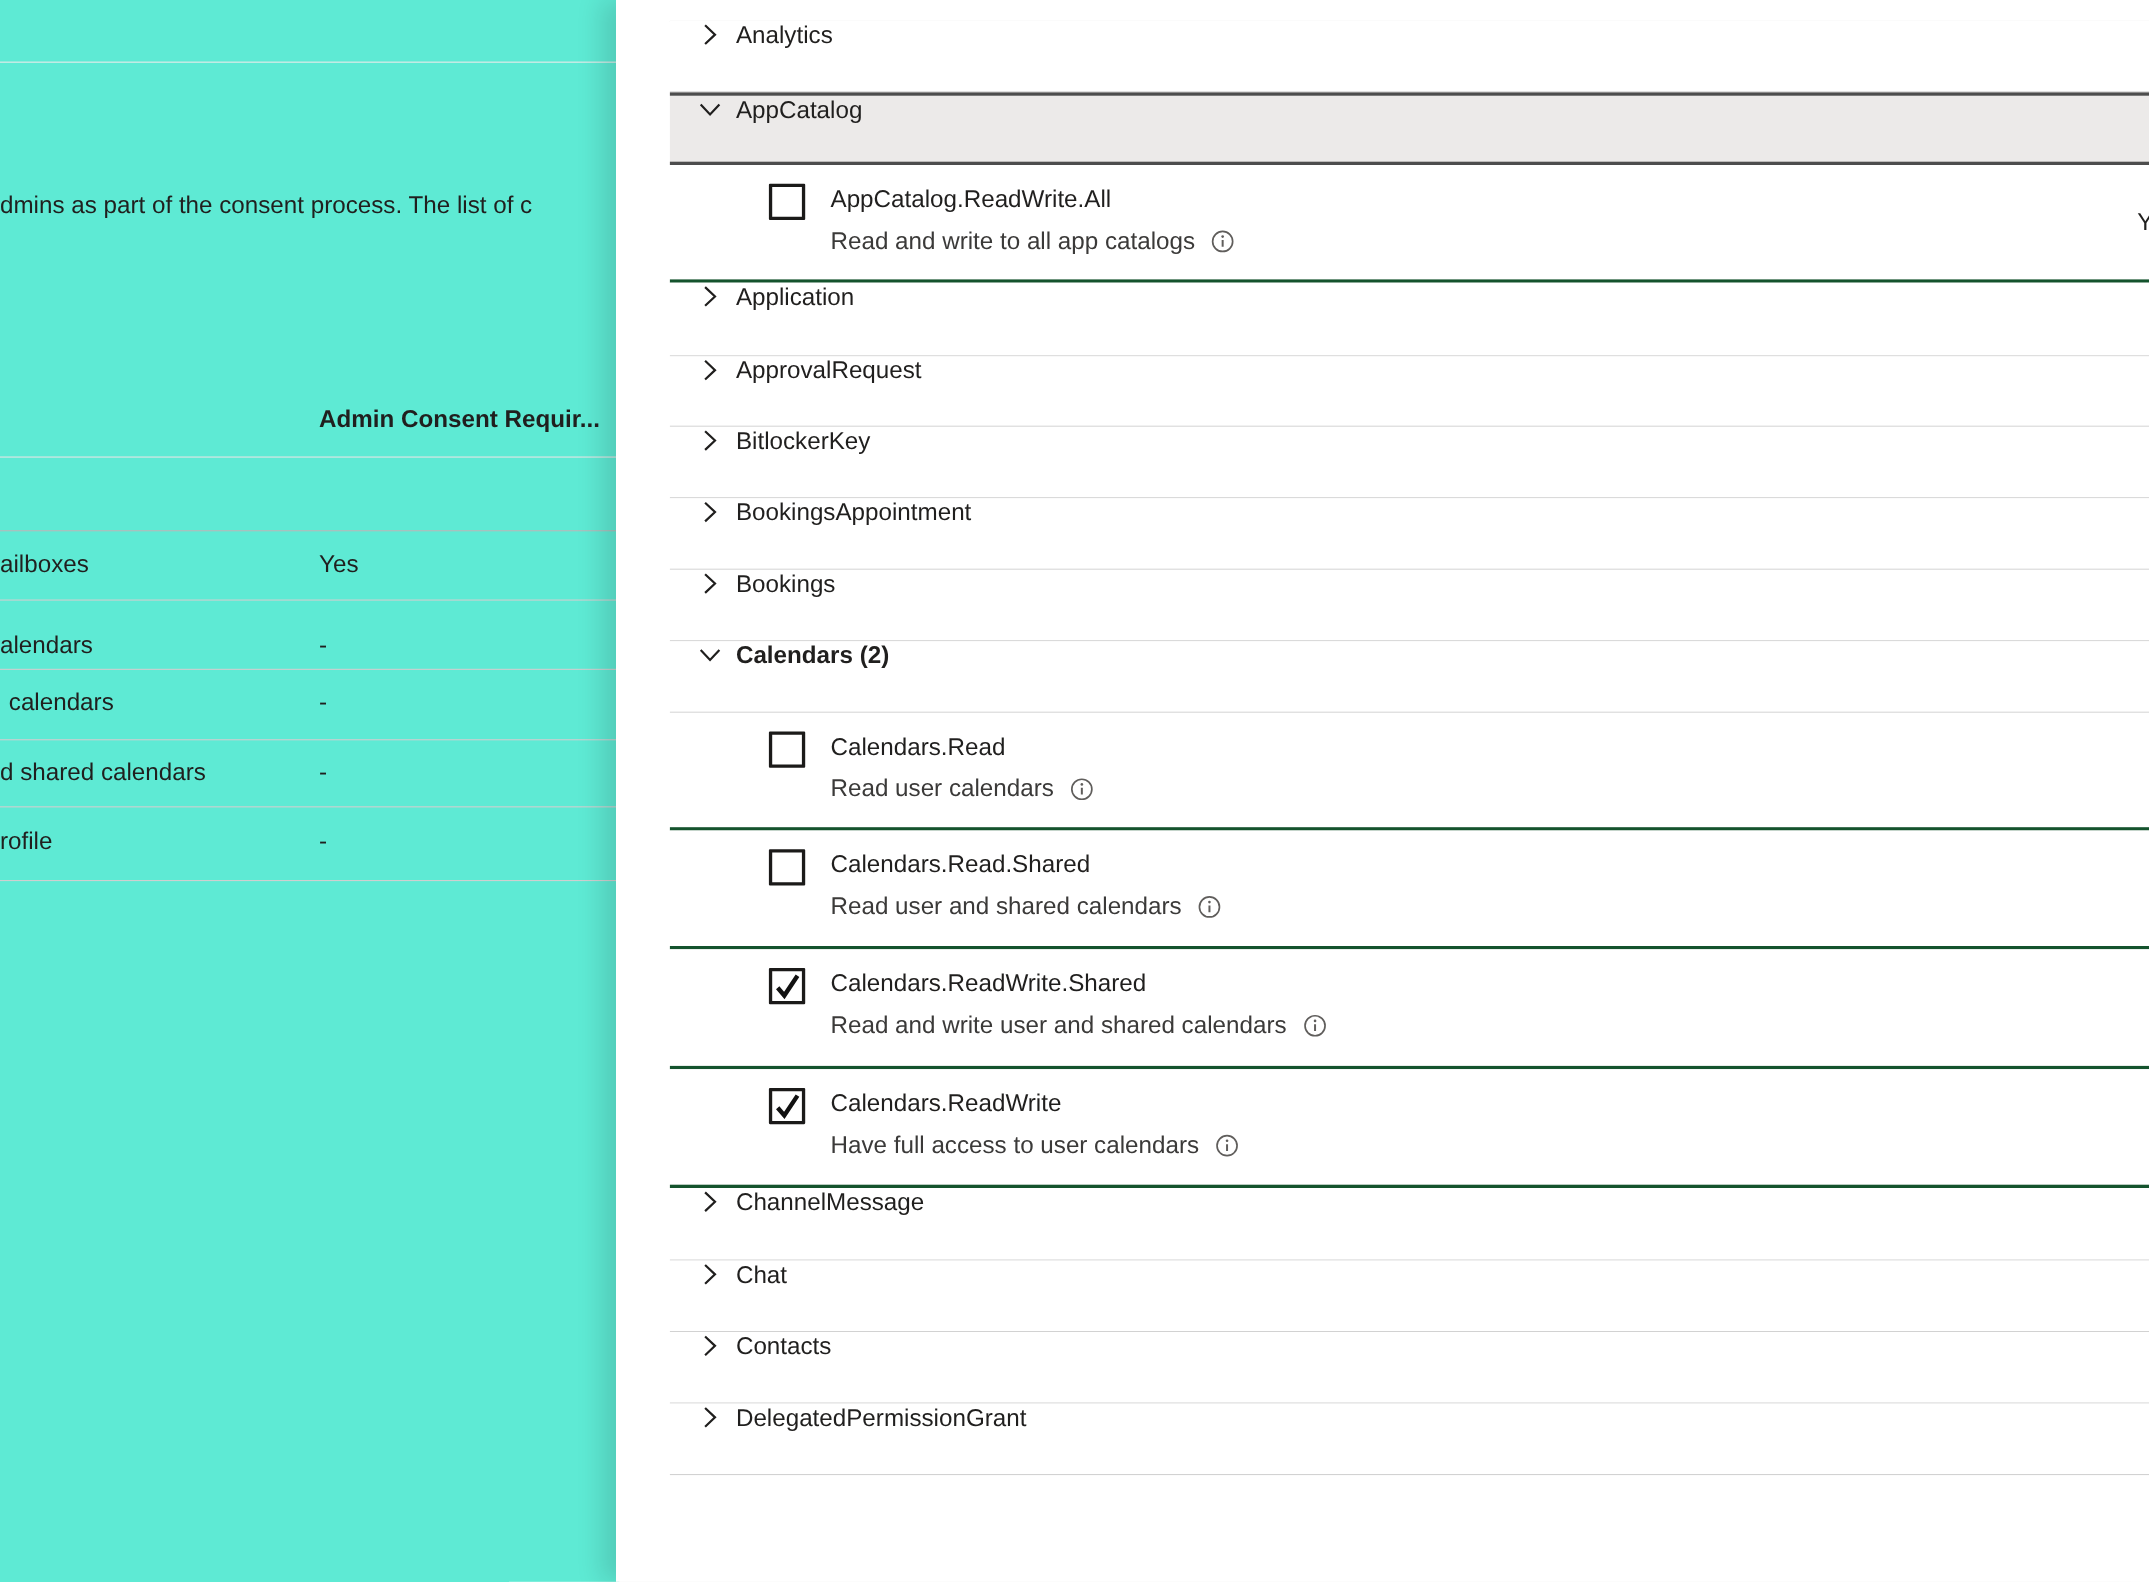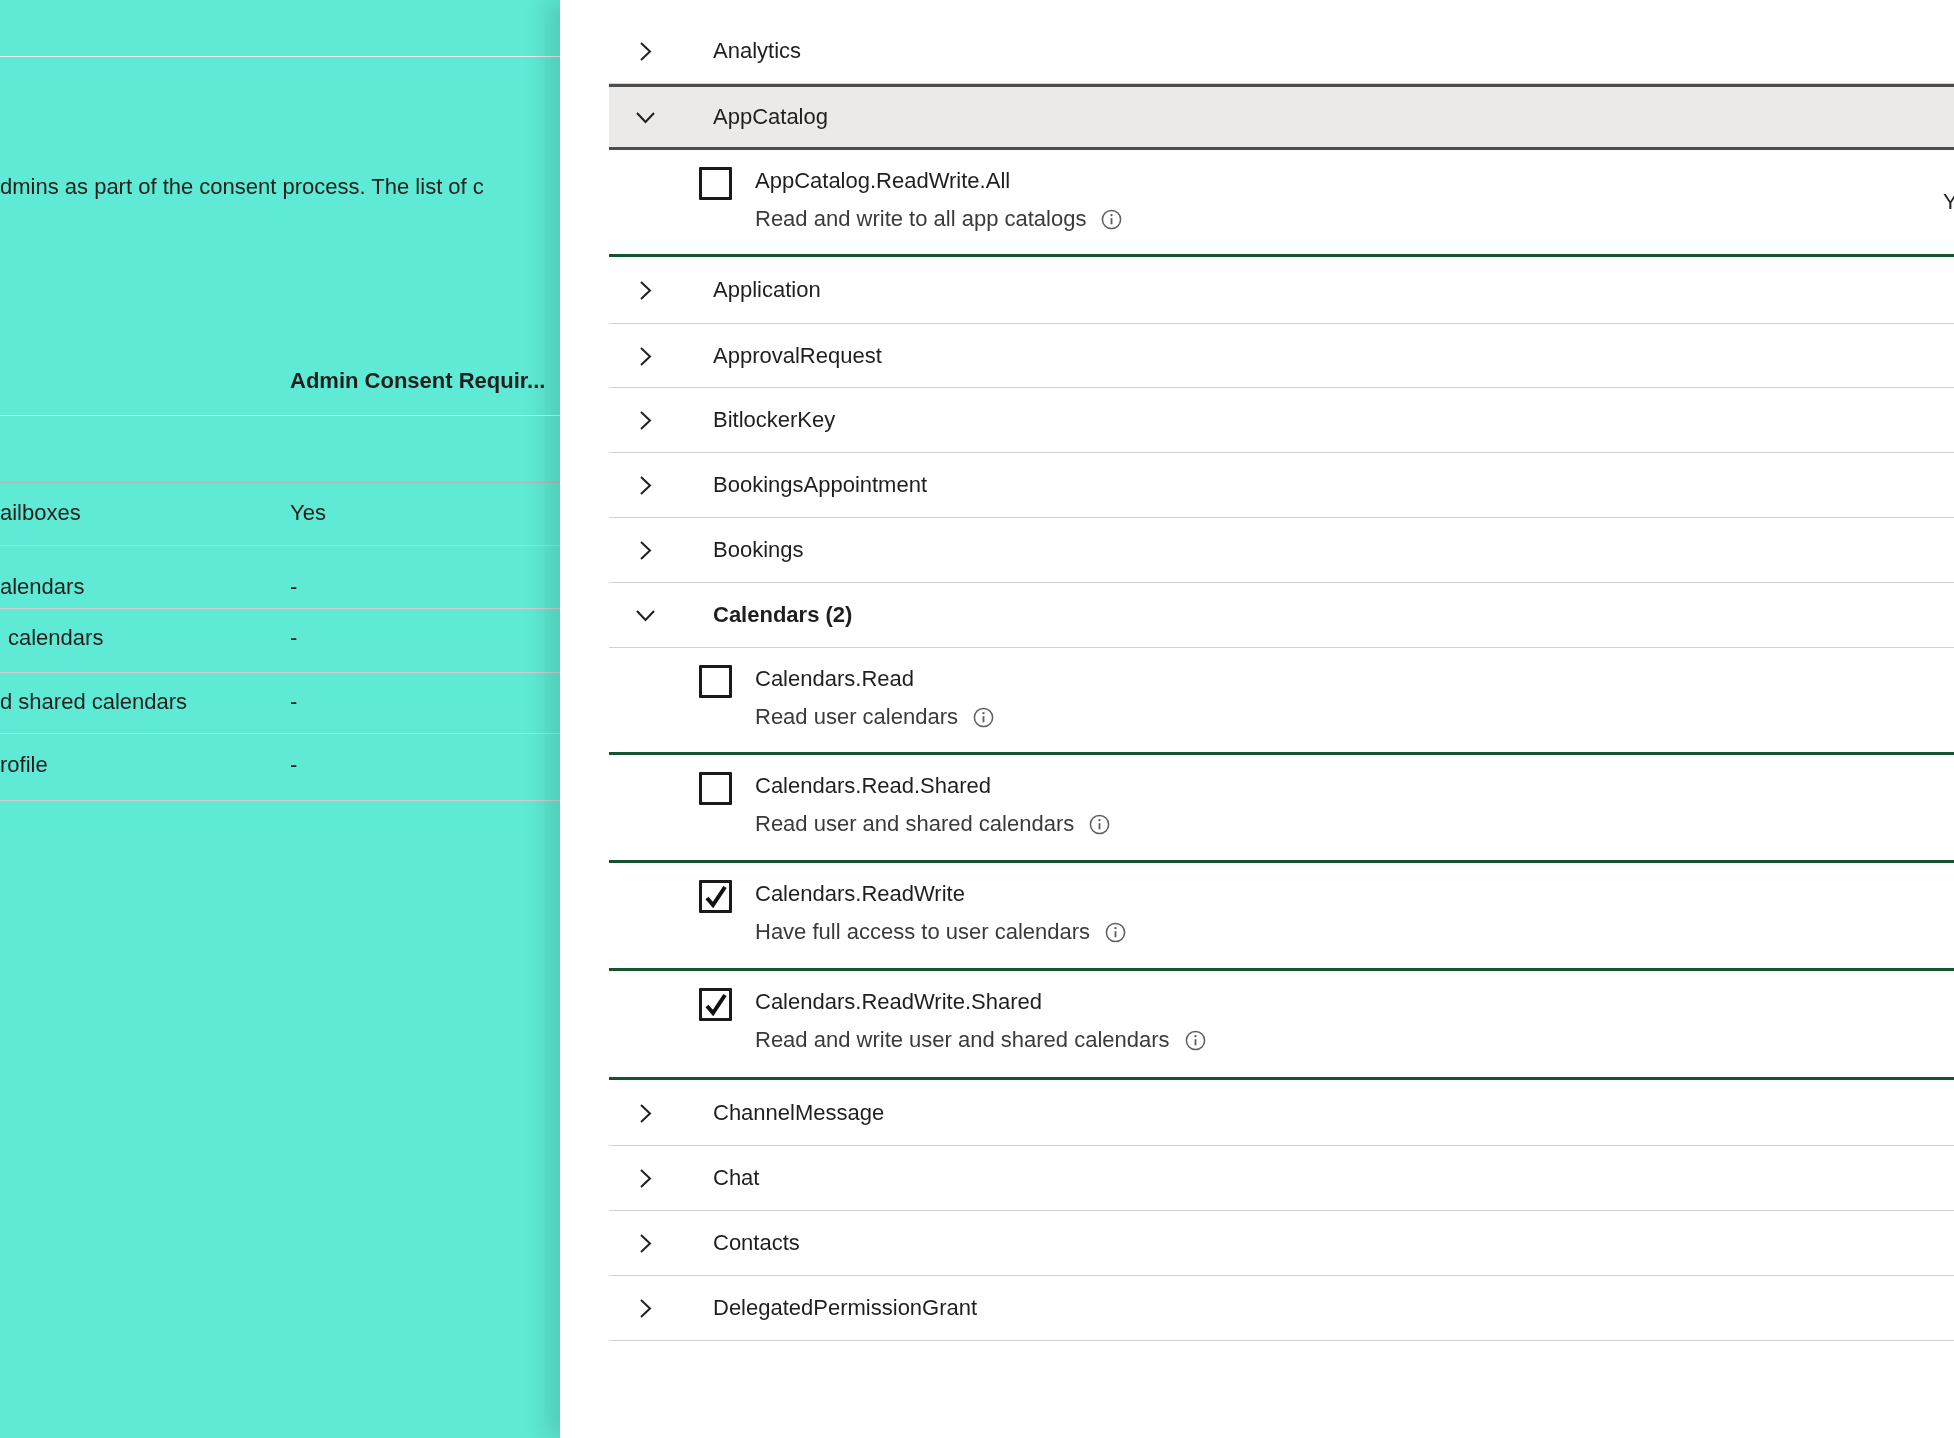--- a/index.html
+++ b/index.html
@@ -21,22 +21,22 @@
   .indent8{padding-left:8px;}
   
   .panel{
     position:absolute;left:560px;top:0;width:1394px;height:1438px;background:#fff;
     box-shadow:-14px 0 22px rgba(0,0,0,0.13);
     overflow:hidden;
   }
   .panel-content{position:absolute;left:49px;top:0;width:1345px;height:1438px;}
   .rows{position:absolute;left:0;top:19px;width:1345px;display:flex;flex-direction:column;}
   .row-cat{
-    position:relative;height:64px;display:flex;align-items:center;
-    border-bottom:1px solid #d2d2d2;background:#fff;cursor:pointer;gap:44px;
+    position:relative;height:64px;display:flex;
+    border-bottom:1px solid #d2d2d2;background:#fff;cursor:pointer;
   }
   .row-cat.hl{height:66px;background:#eceae9;border-top:3px solid #4d4d4d;border-bottom:3px solid #4d4d4d;box-sizing:border-box;}
   .chev{width:24px;height:24px;margin-left:24px;flex:0 0 auto;}
   .cat-label{margin-left:12px;font-size:22px;}
   .cat-label.b{font-weight:bold;}
   .row-perm{
     position:relative;height:104px;border-bottom:3px solid #14532d;background:#fff;
   }
   .row-perm .cbx{
     position:absolute;left:90px;top:17px;width:27px;height:27px;
@@ -224,20 +224,41 @@
               <svg width="23" height="23" viewBox="0 0 24 24">
                   <circle cx="12" cy="12" r="9.5" fill="none" stroke="#605e5c" stroke-width="1.6"></circle>
                   <line x1="12" y1="10.6" x2="12" y2="17" stroke="#605e5c" stroke-width="1.9"></line>
                   <circle cx="12" cy="7.4" r="1.25" fill="#605e5c"></circle>
                 </svg>
             </span>
           </div>
         </div>
       </div>
 
+      <div class="row-perm" style="height:106px;">
+        <span class="cbx">
+          <svg width="27" height="27" viewBox="0 0 27 27">
+              <path d="M5 15 L11 22 L23 4" fill="none" stroke="#111" stroke-width="4"></path>
+            </svg>
+        </span>
+        <div class="ptext">
+          <div class="pname">Calendars.ReadWrite.Shared</div>
+          <div class="pdesc">
+            <span>Read and write user and shared calendars</span>
+            <span class="info">
+              <svg width="23" height="23" viewBox="0 0 24 24">
+                  <circle cx="12" cy="12" r="9.5" fill="none" stroke="#605e5c" stroke-width="1.6"></circle>
+                  <line x1="12" y1="10.6" x2="12" y2="17" stroke="#605e5c" stroke-width="1.9"></line>
+                  <circle cx="12" cy="7.4" r="1.25" fill="#605e5c"></circle>
+                </svg>
+            </span>
+          </div>
+        </div>
+      </div>
+
       <div class="row-perm" style="height:105px;">
         <span class="cbx">
           <svg width="27" height="27" viewBox="0 0 27 27">
               <path d="M5 15 L11 22 L23 4" fill="none" stroke="#111" stroke-width="4"></path>
             </svg>
         </span>
         <div class="ptext">
           <div class="pname">Calendars.ReadWrite</div>
           <div class="pdesc">
             <span>Have full access to user calendars</span>
@@ -245,41 +266,20 @@
               <svg width="23" height="23" viewBox="0 0 24 24">
                   <circle cx="12" cy="12" r="9.5" fill="none" stroke="#605e5c" stroke-width="1.6"></circle>
                   <line x1="12" y1="10.6" x2="12" y2="17" stroke="#605e5c" stroke-width="1.9"></line>
                   <circle cx="12" cy="7.4" r="1.25" fill="#605e5c"></circle>
                 </svg>
             </span>
           </div>
         </div>
       </div>
 
-      <div class="row-perm" style="height:106px;">
-        <span class="cbx">
-          <svg width="27" height="27" viewBox="0 0 27 27">
-              <path d="M5 15 L11 22 L23 4" fill="none" stroke="#111" stroke-width="4"></path>
-            </svg>
-        </span>
-        <div class="ptext">
-          <div class="pname">Calendars.ReadWrite.Shared</div>
-          <div class="pdesc">
-            <span>Read and write user and shared calendars</span>
-            <span class="info">
-              <svg width="23" height="23" viewBox="0 0 24 24">
-                  <circle cx="12" cy="12" r="9.5" fill="none" stroke="#605e5c" stroke-width="1.6"></circle>
-                  <line x1="12" y1="10.6" x2="12" y2="17" stroke="#605e5c" stroke-width="1.9"></line>
-                  <circle cx="12" cy="7.4" r="1.25" fill="#605e5c"></circle>
-                </svg>
-            </span>
-          </div>
-        </div>
-      </div>
-
       <div class="row-cat" style="height:65px;">
         <span class="chev">
           <svg width="24" height="24" viewBox="0 0 24 24">
               <polyline points="8,4 17,12.5 8,21" fill="none" stroke="#201f1e" stroke-width="2"></polyline>
             </svg>
         </span>
         <span class="cat-label">ChannelMessage</span>
       </div>
 
       <div class="row-cat">

